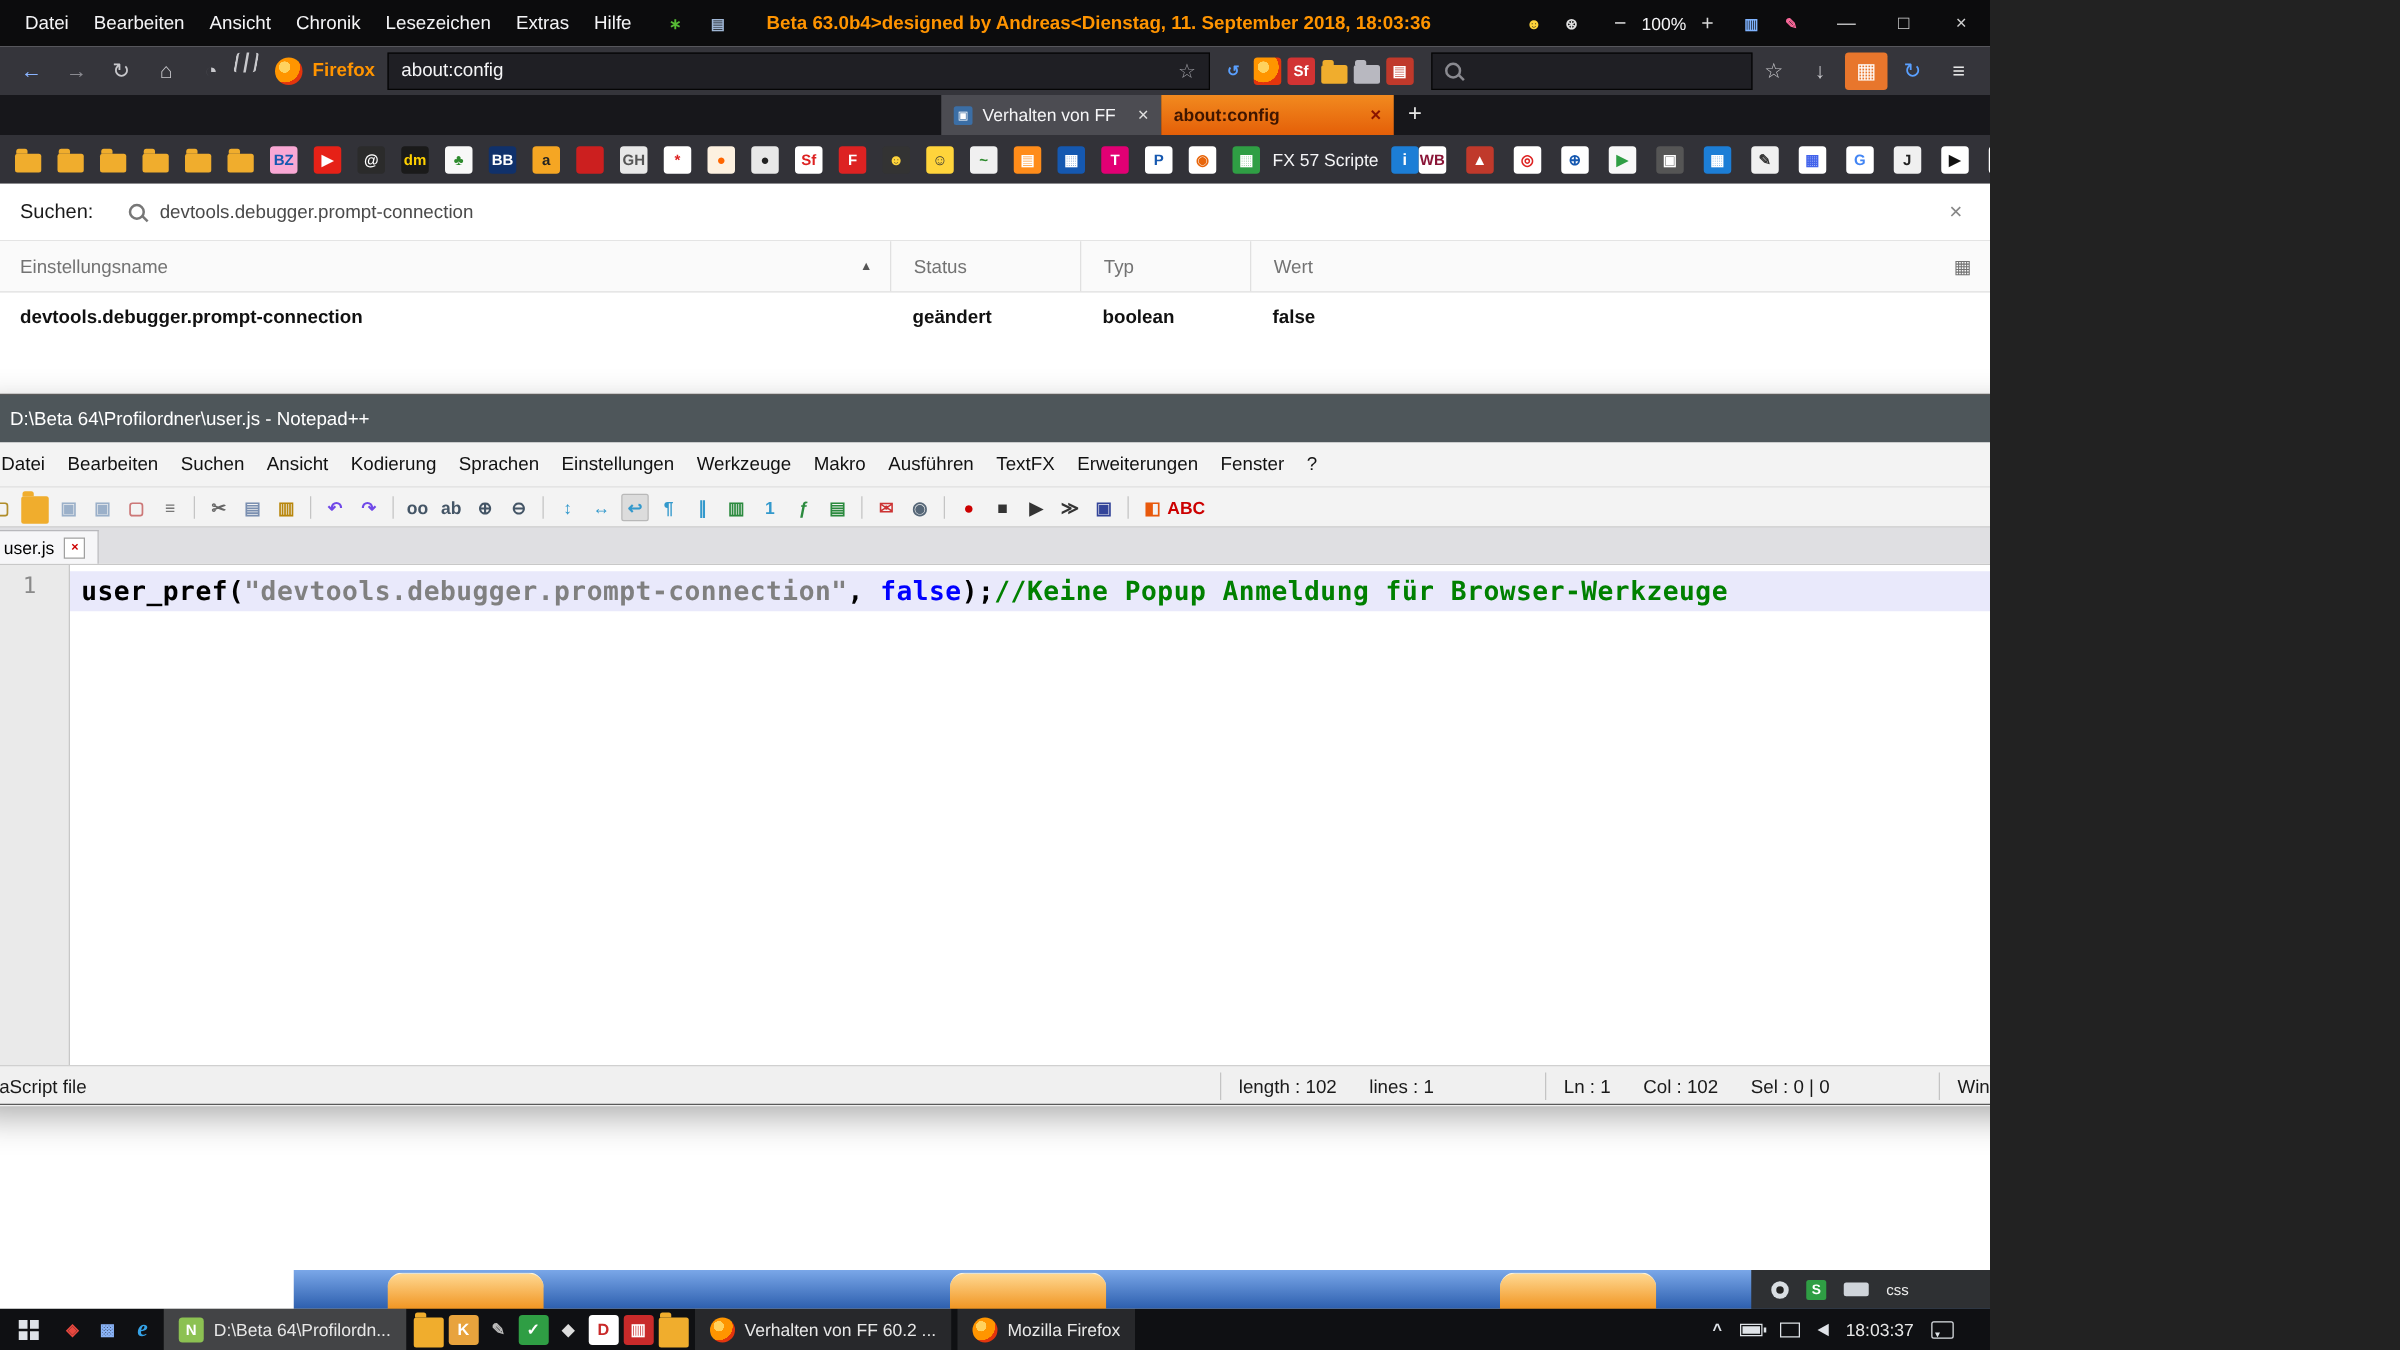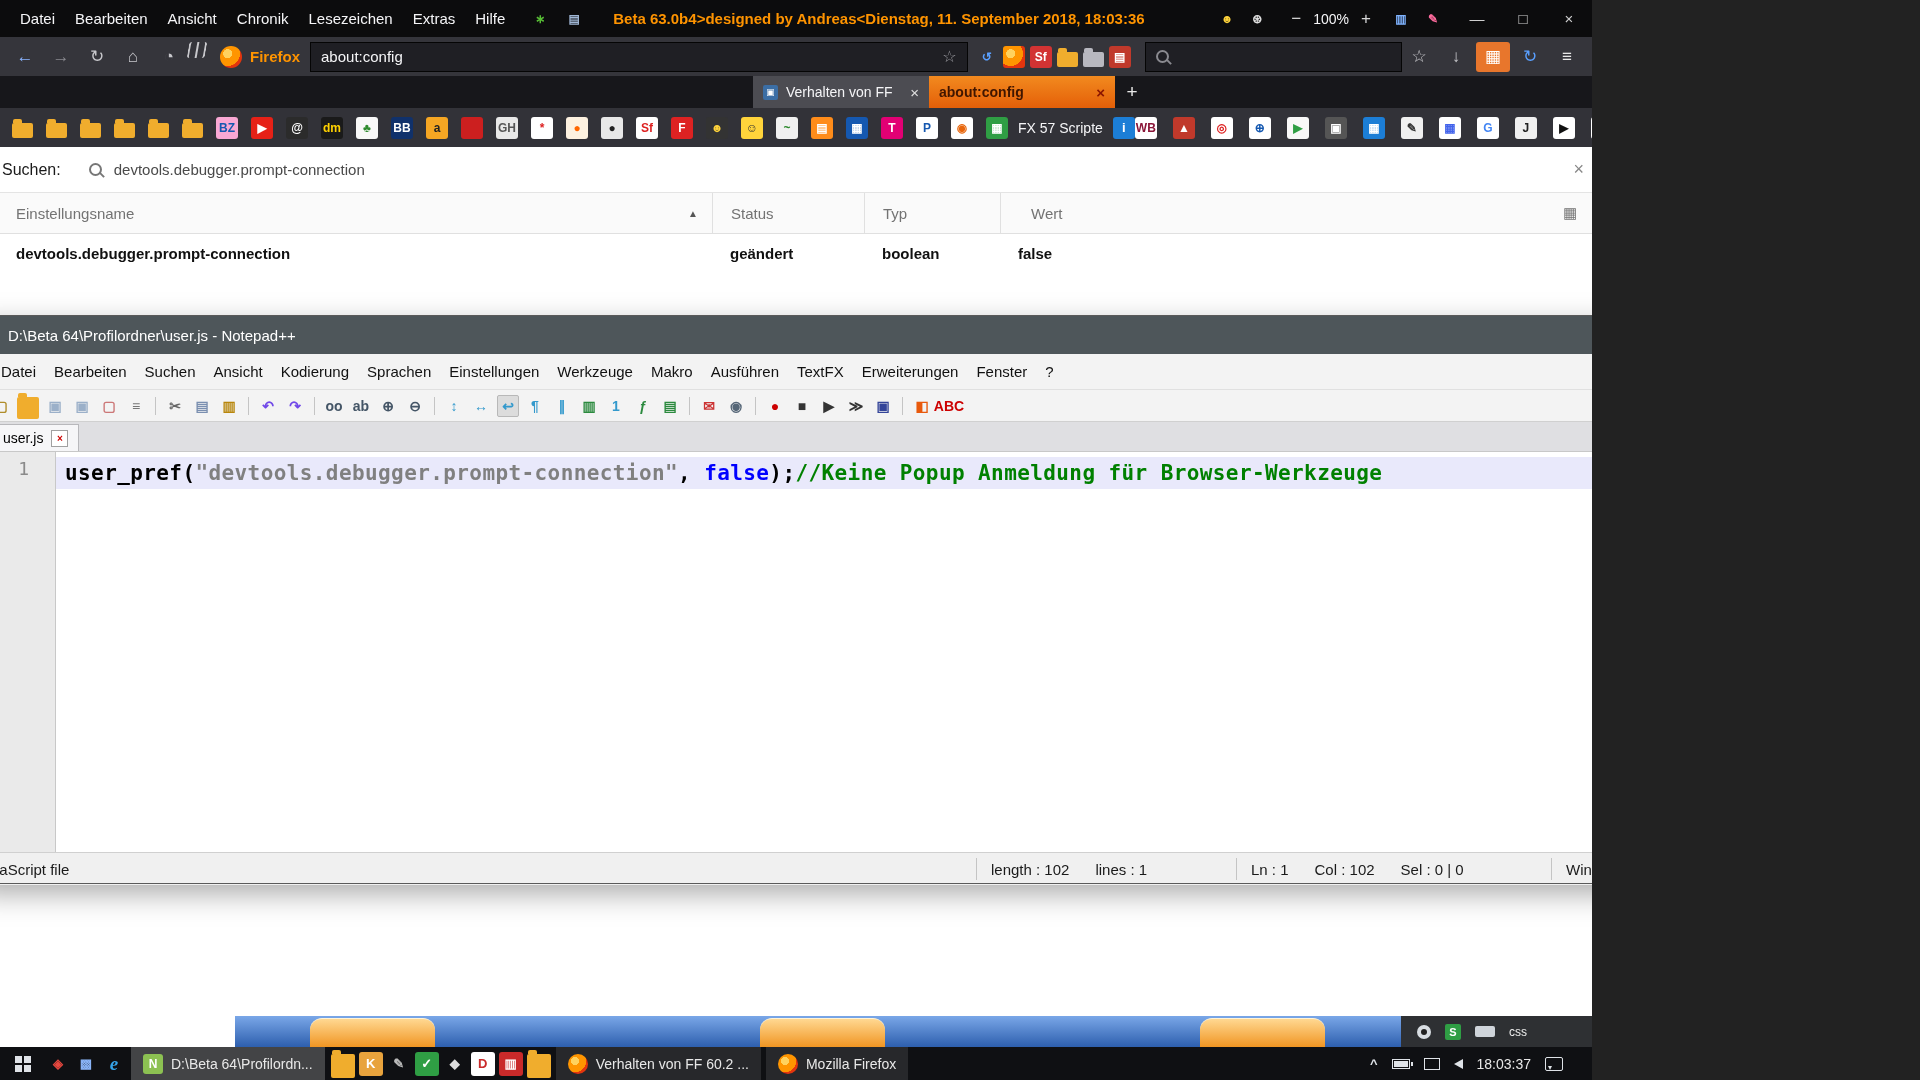--- a/index.html
+++ b/index.html
@@ -67,32 +67,32 @@
   .k-folder:before{content:"";position:absolute;top:-4px;left:1px;width:9px;height:4px;
                    background:inherit;border-radius:2px 2px 0 0}
   .k-lib{width:14px;height:16px;border-left:2px solid #c8c8cc;border-right:2px solid #c8c8cc;transform:skewX(-10deg)}
   .k-lib:before{content:"";display:block;width:2px;height:100%;background:#c8c8cc;margin:0 auto}
   .bm-label{color:#f5f5f7;font-size:14px;margin:12px 10px;white-space:nowrap}
   .fxtable-ic{background:#2f9e44;color:#fff;margin-left:13px}
   .info-ic{background:#1c7ed6;color:#fff;font-size:13px}
 
   
   .config{position:absolute;top:147px;left:0;right:0;height:869px;background:#fff}
-  .search-row{height:45px;display:flex;align-items:center;padding:0 2px;border-bottom:1px solid #e4e4e4}
+  .search-row{height:45px;display:flex;align-items:center;padding:0 16px;border-bottom:1px solid #e4e4e4}
   .search-label{font-size:16px;color:#1a1a1a;margin-right:28px}
   .search-value{font-size:15px;color:#4a4a4a;margin-left:12px}
   .search-close{margin-left:auto;color:#888;font-size:18px;padding-right:6px}
   .cfg-header{height:40px;display:flex;align-items:stretch;background:#fafafa;
               border-bottom:1px solid #e0e0e0;color:#737373;font-size:15px}
   .cfg-header>div{display:flex;align-items:center}
   .h-name{width:712px;padding-left:16px;box-sizing:border-box}
   .sort{margin-left:auto;padding-right:14px;font-size:10px;color:#555}
   .h-status{width:152px;border-left:1px solid #e0e0e0;padding-left:18px;box-sizing:border-box}
   .h-typ{width:136px;border-left:1px solid #e0e0e0;padding-left:18px;box-sizing:border-box}
-  .h-wert{flex:1;border-left:1px solid #e0e0e0;padding-left:30px}
+  .h-wert{flex:1;border-left:1px solid #e0e0e0;padding-left:18px}
   .h-pick{width:44px;justify-content:center;color:#737373}
   .cfg-row{height:38px;display:flex;align-items:center;font-weight:bold;font-size:15px;color:#111}
   .r-name{width:712px;padding-left:16px;box-sizing:border-box}
   .r-status{width:152px;padding-left:18px;box-sizing:border-box}
   .r-typ{width:136px;padding-left:18px;box-sizing:border-box}
   .r-wert{flex:1;padding-left:18px}
 
   
   .npp{position:absolute;left:-24px;top:316px;width:1930px;height:567px;background:#f3f3f3;
        outline:1px solid #5a5a5a;box-shadow:0 10px 28px rgba(0,0,0,.35)}

